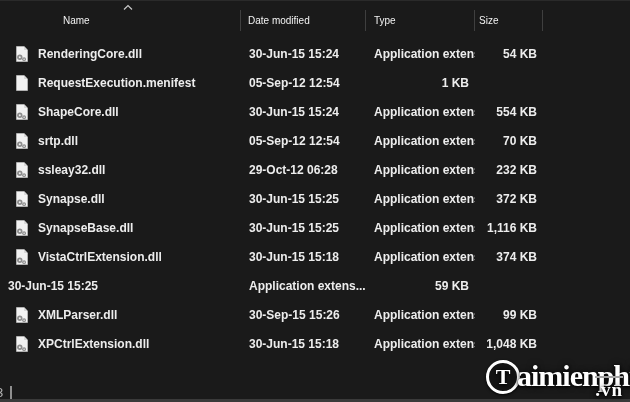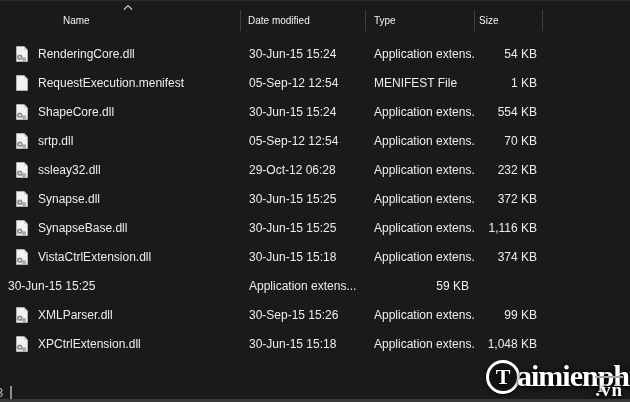--- a/index.html
+++ b/index.html
@@ -24,21 +24,21 @@
   .hcell{display:flex;align-items:center;box-sizing:border-box;cursor:default;}
   .h-name{padding-left:63px;}
   .h-date{padding-left:7px;}
   .h-type{padding-left:8px;}
   .h-size{padding-left:4px;}
   .sort{position:absolute;left:123px;top:3px;width:10px;height:7px;}
   .sort svg{display:block;}
   .hsep{position:absolute;top:9px;width:1px;height:21px;background:#3f3f3f;}
   .hsep.s1{left:240px;}.hsep.s2{left:365px;}.hsep.s3{left:474px;}.hsep.s4{left:542px;}
   
-  .rows{position:relative;}
+  .rows{position:relative;font-weight:bold;}
   .row{
     display:grid;
     grid-template-columns:241px 125px 109px 68px 1fr;
     height:29px;
     color:#ededed;
     font-size:12px;
     align-items:center;
   }
   .row.selected{
     background:linear-gradient(to right,
@@ -129,21 +129,20 @@
       <div class="cell c-name">
         <span class="icon">
             <svg width="16" height="16" viewBox="0 0 16 16">
               <path d="M2.5 0.5h7.6l3.4 3.4v11.6h-11z" fill="#f2f2f2" stroke="#c4c4c4" stroke-width="0.7"></path>
               <path d="M10.1 0.5v3.4h3.4z" fill="#d6d6d6"></path>
             </svg>
           </span>
         <span>RequestExecution.menifest</span>
       </div>
       <div class="cell c-date">05-Sep-12 12:54</div>
-      <div class="cell c-type">MENIFEST File</div>
       <div class="cell c-size">1 KB</div>
       <div class="cell"></div>
     </div>
       <div class="row">
       <div class="cell c-name">
         <span class="icon">
             <svg width="16" height="16" viewBox="0 0 16 16">
               <path d="M2.5 0.5h7.6l3.4 3.4v11.6h-11z" fill="#f2f2f2" stroke="#c4c4c4" stroke-width="0.7"></path>
               <path d="M10.1 0.5v3.4h3.4z" fill="#d6d6d6"></path>
               <circle cx="5.8" cy="11.2" r="2.7" fill="#8d8d8d"></circle>

